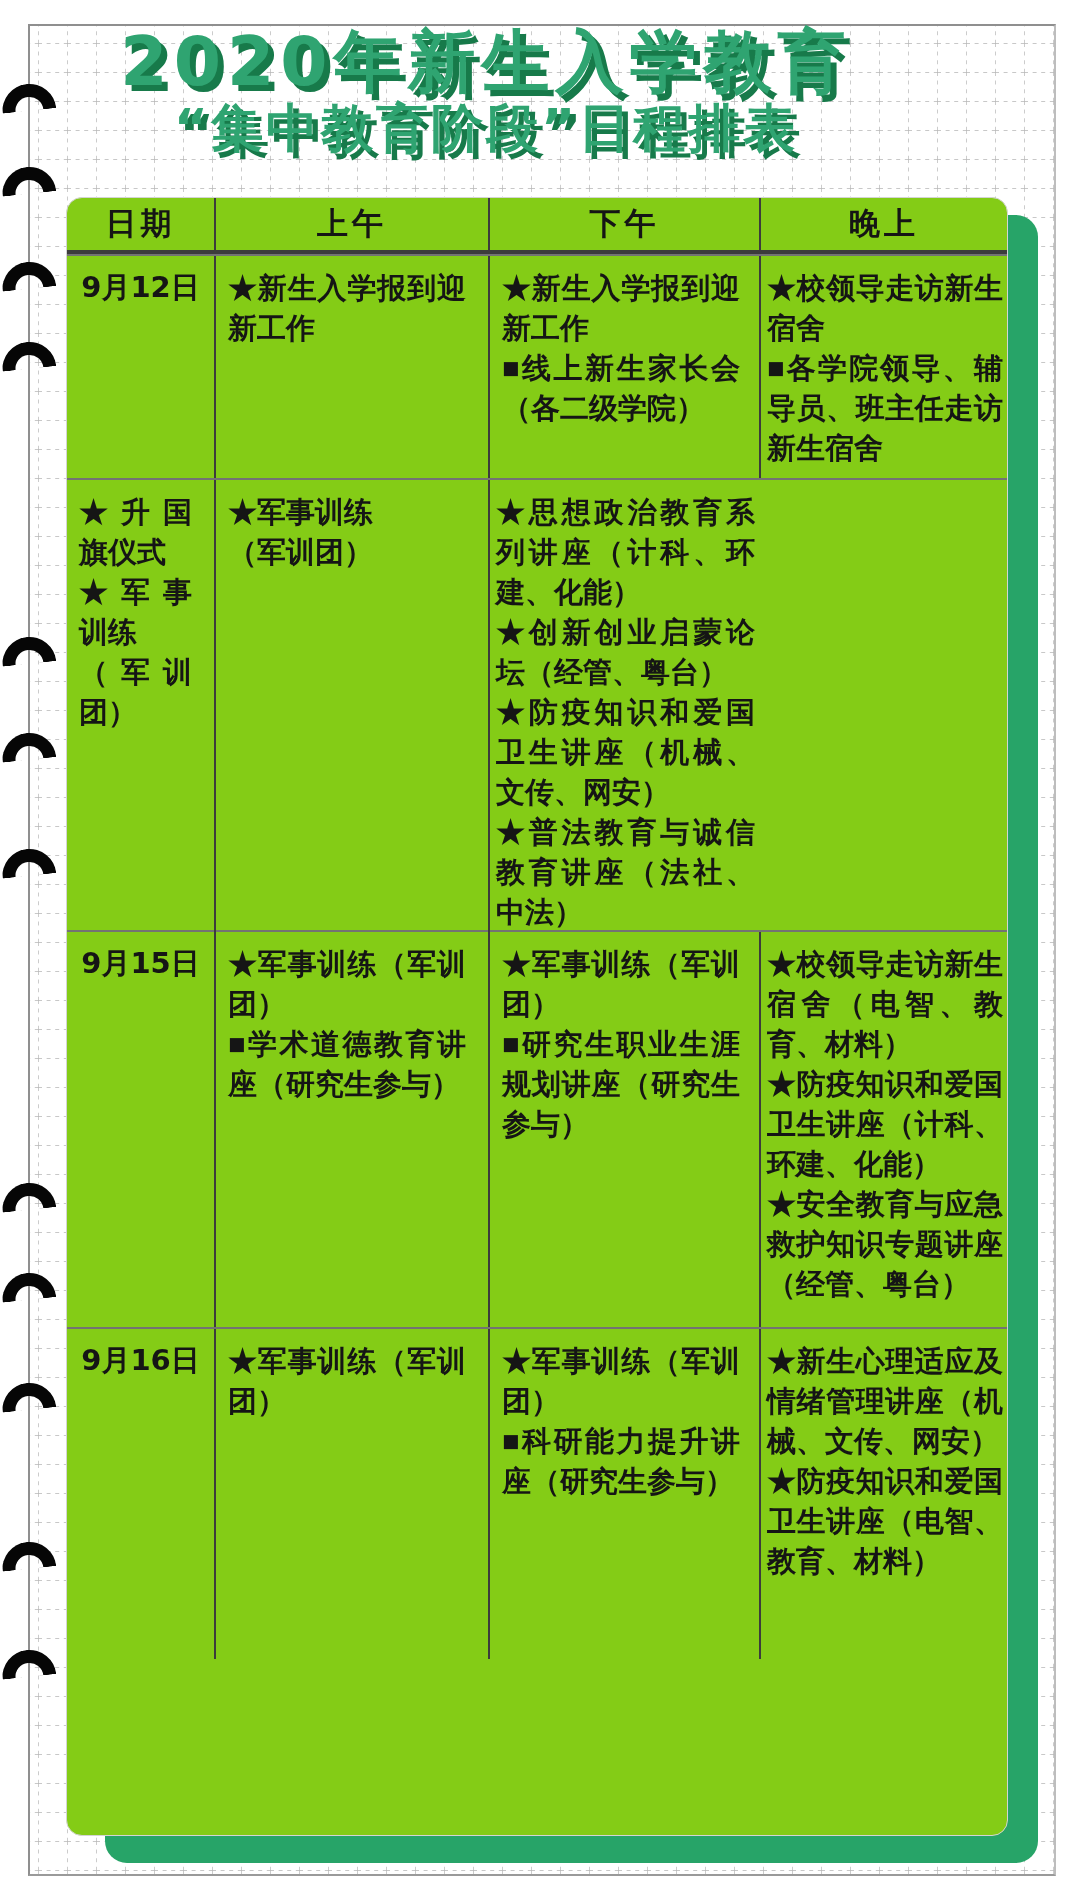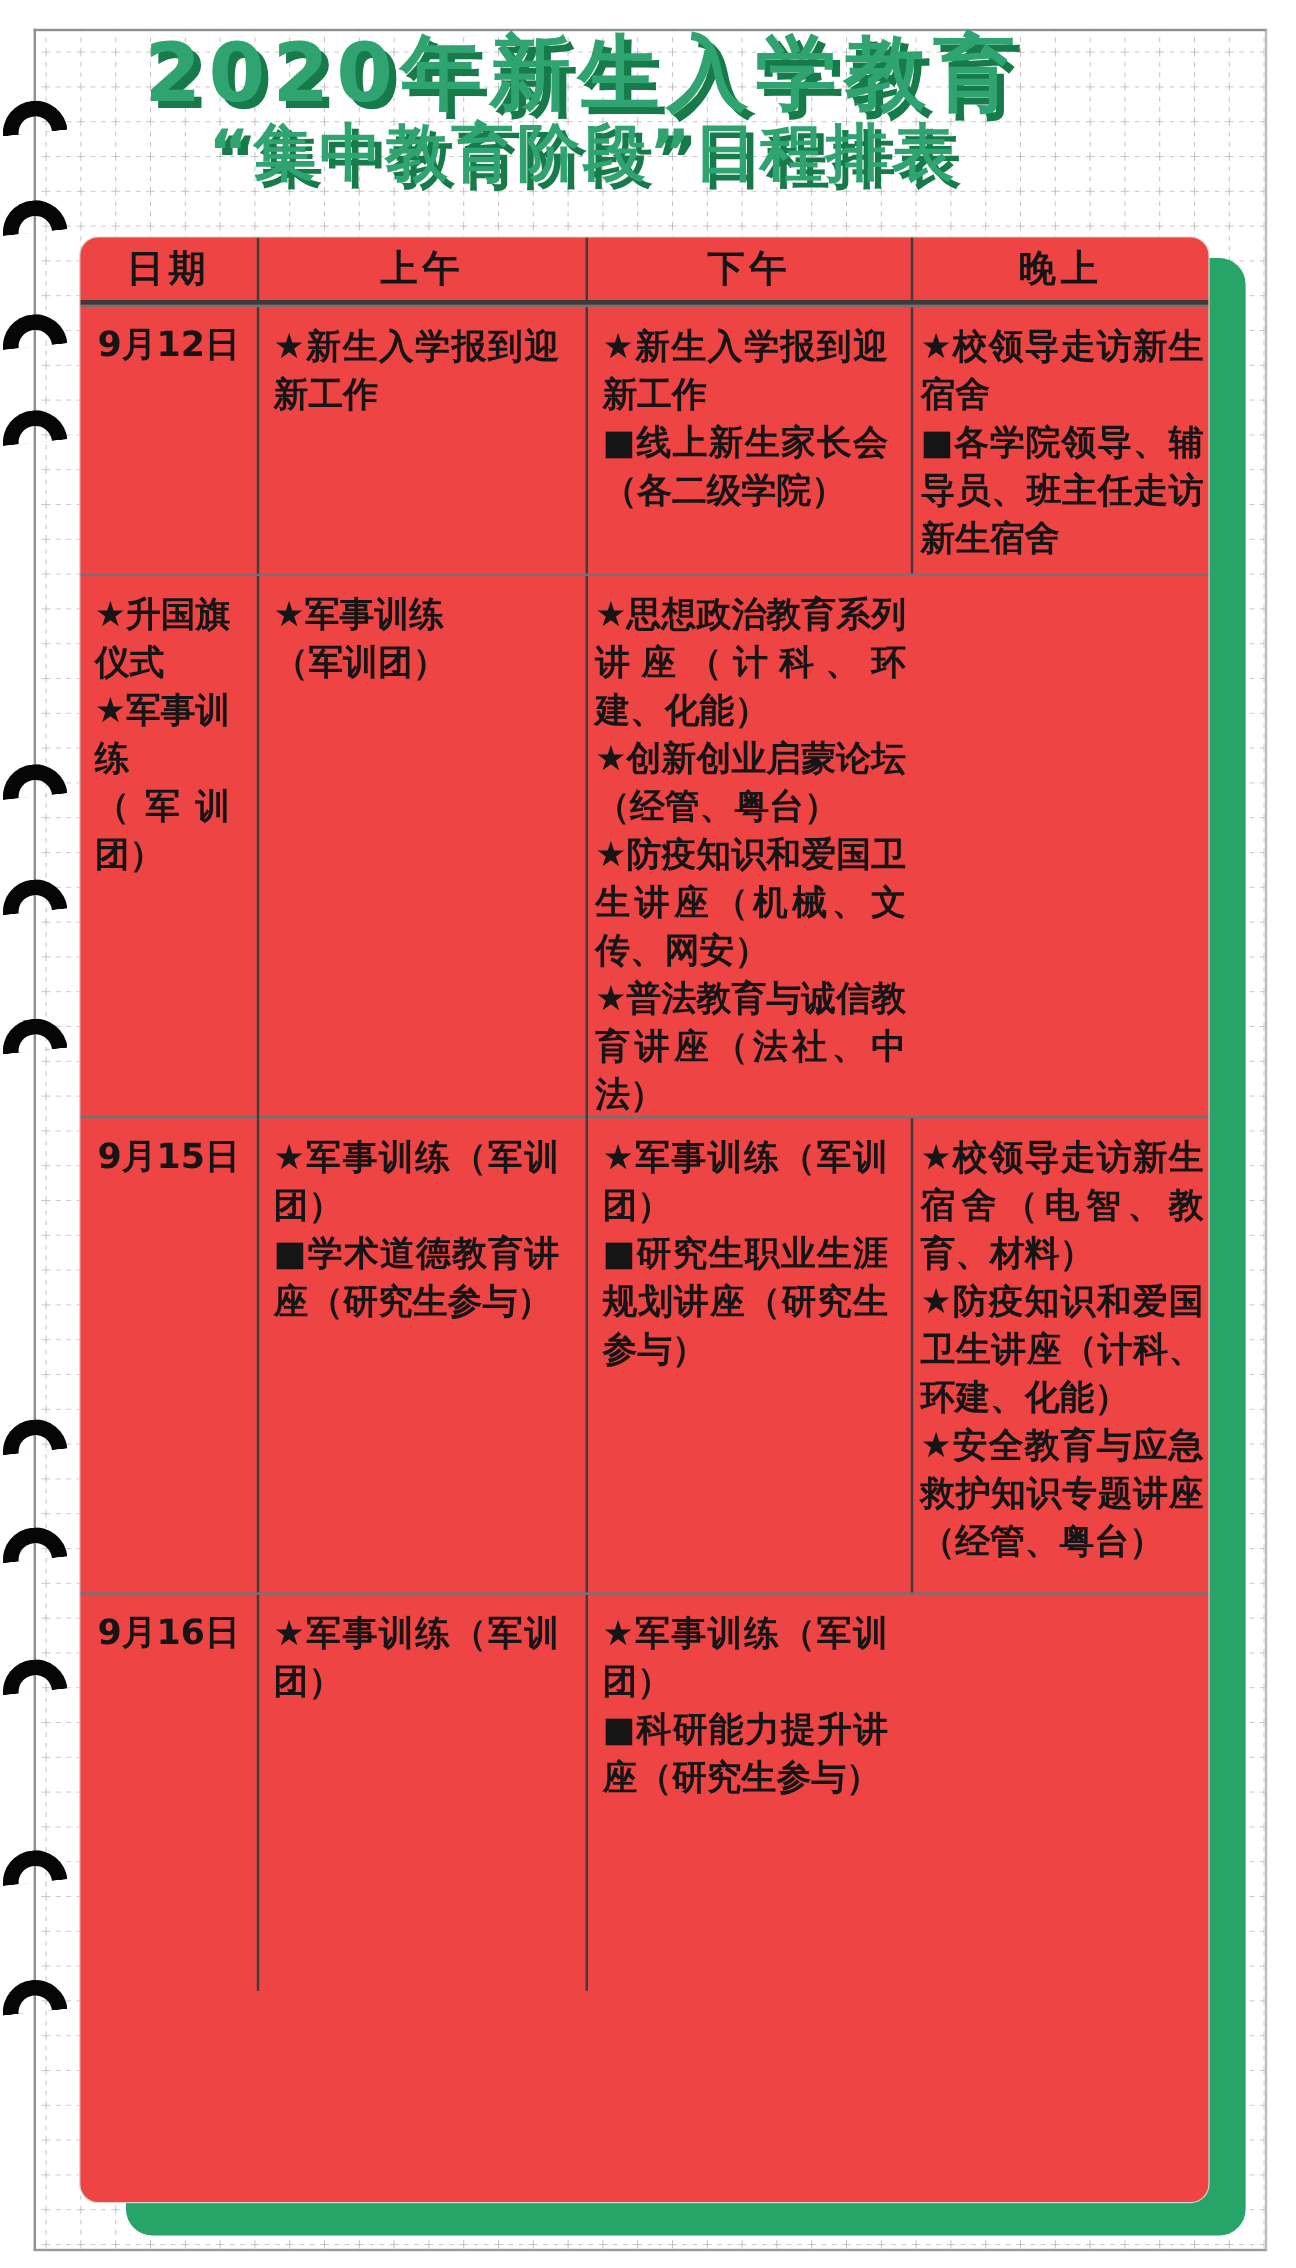--- a/index.html
+++ b/index.html
@@ -34,36 +34,36 @@
     text-shadow:6px 6px 0 #177a4a;
   }
   
   .panel{
     position:absolute;left:105px;top:215px;width:933px;height:1648px;
     background:#27a468;border-radius:22px;
   }
   
   .card{
     position:absolute;left:66px;top:197px;width:942px;height:1639px;
-    background:#ef4444;border:1px solid #d4d4d4;border-radius:16px;
+    background:#84cc16;border:1px solid #d4d4d4;border-radius:16px;
     box-sizing:border-box;overflow:hidden;
   }
   .row{display:grid;grid-template-columns:147px 274px 271px 1fr;box-sizing:border-box;}
   .row.merged{grid-template-columns:147px 1fr;}
   .row + .row{border-top:2px solid #737373;}
   .row.head{height:56px;border-bottom:4px solid #3c3c3c;}
   .r1{height:224px;} .r2{height:167px;} .r3{height:452px;} .r4{height:397px;} .r5{height:332px;}
   .c{box-sizing:border-box;min-width:0;}
   .c + .c{border-left:2px solid #3c3c3c;}
   .head .c{
     display:flex;align-items:center;justify-content:center;
     font-size:31px;font-weight:700;letter-spacing:4px;
   }
   .c.date{padding-top:12px;text-align:center;font-size:29px;font-weight:600;}
-  .c.body{padding:12px 22px 0 12px;}          
+  .c.body{padding:12px 22px 0 12px;font-family:Liberation Serif, serif;}          
   .c.body.aft{padding:12px 19px 0 12px;}      
   .c.body.eve{padding:12px 4px 0 6px;}        
   .c.body.wide{padding:12px 18px 0 12px;}     
   .item{
     font-size:29px;line-height:40px;font-weight:600;
     text-align:justify;text-justify:inter-character;
     word-break:normal;overflow-wrap:break-word;
   }
 </style>
 </head>
@@ -164,15 +164,19 @@
 
   <div class="row r5">
     <div class="c date">9月16日</div>
     <div class="c body">
       <div class="item">★军事训练（军训团）</div>
     </div>
     <div class="c body aft">
       <div class="item">★军事训练（军训团）</div>
       <div class="item">■科研能力提升讲座（研究生参与）</div>
     </div>
+    <div class="c body eve">
+      <div class="item">★新生心理适应及情绪管理讲座（机械、文传、网安）</div>
+      <div class="item">★防疫知识和爱国卫生讲座（电智、教育、材料）</div>
+    </div>
   </div>
 
 </div>
 
 </body></html>

